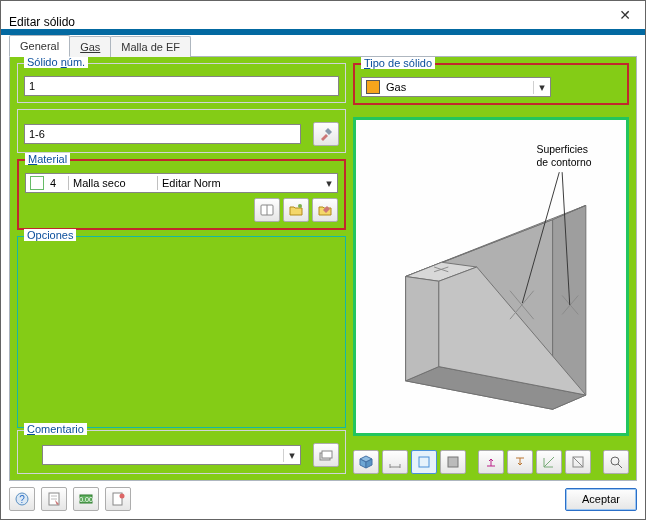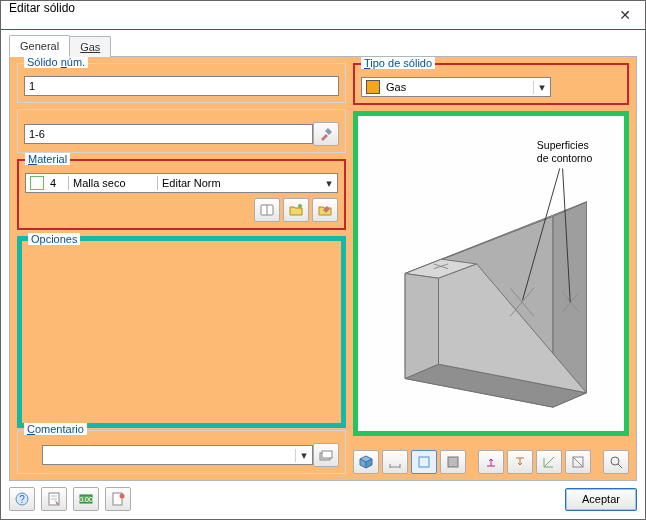--- a/index.html
+++ b/index.html
@@ -1,51 +1,51 @@
 <!DOCTYPE html>
 <html><head>
 <meta charset="utf-8">
 <style>
   html,body{margin:0;padding:0;font-family:"Segoe UI",Tahoma,Arial,sans-serif;font-size:11px;color:#000;background:#fff}
   .window{width:646px;height:520px;border:1px solid #646464;box-sizing:border-box;position:relative}
-  .titlebar{height:28px;border-bottom:1px solid #0369a1;display:flex;align-items:flex-start;justify-content:space-between;padding:0 0 0 8px}
+  .titlebar{height:28px;border-bottom:6px solid #0369a1;display:flex;align-items:flex-end;justify-content:space-between;padding:0 0 0 8px}
   .title{font-size:12px}
   .close{width:40px;height:28px;display:flex;align-items:center;justify-content:center;font-size:14px;color:#333}
   .client{position:absolute;top:29px;left:0;right:0;bottom:0;padding:6px 8px 8px 8px;box-sizing:border-box}
   .tabs{display:flex;align-items:flex-end;height:21px;margin-bottom:-1px;position:relative;z-index:2}
   .tab{padding:4px 10px;border:1px solid #aeb6bf;border-bottom:none;background:#f4f4f4;color:#333;margin-right:-1px;position:relative;border-radius:2px 2px 0 0}
   .tab.active{background:#fff;z-index:3;border-bottom:1px solid #fff}
   .tab .uln{text-decoration:underline}
-  .tabpage{border:1px solid #aeb6bf;background:#fdba74;position:relative;height:425px;box-sizing:border-box;padding:6px 7px}
+  .tabpage{border:1px solid #aeb6bf;background:#84cc16;position:relative;height:425px;box-sizing:border-box;padding:6px 7px}
   .cols{display:flex;gap:7px;height:100%}
   .left{width:349px;display:flex;flex-direction:column;position:relative}
   .right{flex:1;display:flex;flex-direction:column}
   .group{position:relative;border:1px solid #d0d4d9;padding:12px 6px 6px 6px;margin-bottom:6px}
   .group.red{border:2px solid #c1272d}
   .group-title{position:absolute;top:-8px;left:6px;background:#fff;color:#0a4e9b;padding:0 3px}
   .group-title .uln{text-decoration:underline}
   .tbox{width:100%;height:20px;box-sizing:border-box;border:1px solid #848484;background:#fff;padding:1px 4px;font:inherit}
-  .row{display:flex;align-items:center;gap:0}
+  .row{display:flex;align-items:center;gap:12px}
   .iconbtn{width:24px;height:22px;border:1px solid #adadad;background:linear-gradient(#fefefe,#e6e6e6);display:flex;align-items:center;justify-content:center;border-radius:2px}
   .iconbtn svg{display:block}
   .combo{display:flex;align-items:center;border:1px solid #848484;height:20px;box-sizing:border-box;background:#fff}
   .combo .swatch{width:12px;height:12px;margin:0 4px 0 4px;border:1px solid #555}
   .combo .txt{flex:1;padding:0 2px}
   .combo .arrow{width:16px;text-align:center;color:#333;border-left:1px solid #d0d0d0}
   .matcombo{display:flex;align-items:center;border:1px solid #848484;height:20px;box-sizing:border-box;background:#fff}
   .matcombo .box{width:12px;height:12px;margin:0 4px;border:1px solid #6b6}
   .matcombo .num{width:14px;padding:0 2px}
   .matcombo .sep{width:1px;height:14px;background:#c0c0c0;margin:0 2px}
   .matcombo .name{width:80px;padding:0 2px}
   .matcombo .norm{flex:1;padding:0 2px}
   .matcombo .arrow{width:16px;text-align:center;color:#333}
   .btnrow{display:flex;justify-content:flex-end;gap:3px;margin-top:5px}
-  .options{flex:1;border:5px solid #14b8a6;position:relative;padding:12px 6px 6px 10px;margin-bottom:2px}
+  .options{flex:1;border:1px solid #14b8a6;position:relative;padding:12px 6px 6px 10px;margin-bottom:2px}
   .comment-group{border:1px solid #d0d4d9;position:relative;padding:12px 6px 6px 24px}
-  .preview{flex:1;border:5px solid #22c55e;background:#fefefe;margin-bottom:14px;position:relative;overflow:hidden}
+  .preview{flex:1;border:3px solid #22c55e;background:#fefefe;margin-bottom:14px;position:relative;overflow:hidden}
   .preview svg{width:100%;height:100%}
   .toolbar{display:flex;gap:3px;align-items:center;justify-content:flex-start}
   .toolbar .sp{width:6px}
   .bottombar{position:absolute;left:8px;right:8px;bottom:8px;display:flex;align-items:center;justify-content:space-between}
   .bottom-left{display:flex;gap:6px}
   .bottom-right{display:flex;gap:6px}
   .btn{min-width:72px;height:23px;border:1px solid #adadad;background:linear-gradient(#fefefe,#e6e6e6);border-radius:2px;font:inherit;padding:0 10px}
   .btn.primary{border:1px solid #2a6fc8;box-shadow:0 0 0 1px #9cc6f2 inset}
   .small-icon{width:24px;height:22px}
 </style>
@@ -59,20 +59,21 @@
     <div class="close">
         <span>✕</span>
       </div>
   </div>
 
   <div class="client">
 
     <div class="tabs">
       <div class="tab active"><span>General</span></div>
       <div class="tab"><span class="uln">Gas</span></div>
+      <div class="tab"><span>Malla de EF</span></div>
     </div>
 
     <div class="tabpage">
       <div class="cols">
 
         <div class="left">
 
           <div class="group">
             <div class="group-title">
               <span>Sólido </span><span class="uln">n</span><span>úm.</span>
@@ -146,21 +147,21 @@
                     <rect x="3" y="2" width="10" height="7" fill="#fff" stroke="#888"></rect>
                   </svg>
               </div>
             </div>
           </div>
 
         </div>
 
         <div class="right">
 
-          <div class="group red" style="margin-bottom:6px">
+          <div class="group red" style="margin-bottom:12px">
             <div class="group-title">
               <span class="uln">T</span><span>ipo de sólido</span>
             </div>
             <div class="combo" style="width:190px">
               <div class="swatch" style="background:#f6a51c"></div>
               <span class="txt">Gas</span>
               <span class="arrow">▾</span>
             </div>
           </div>
 

